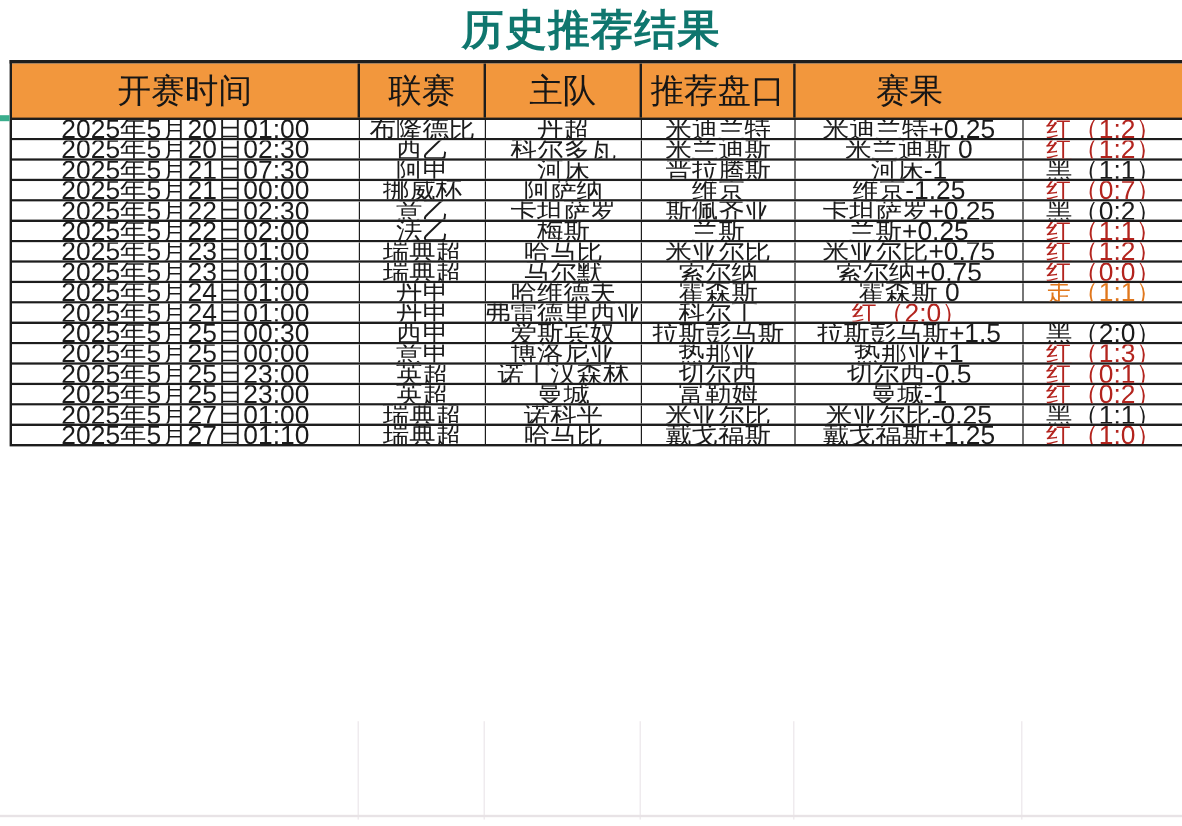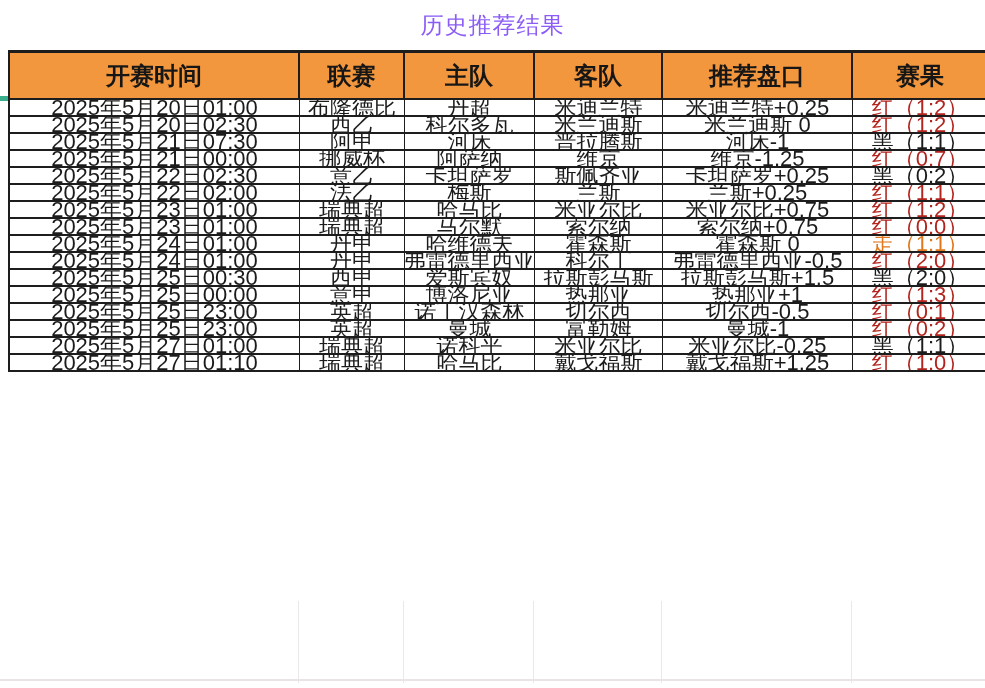--- a/index.html
+++ b/index.html
@@ -8,39 +8,39 @@
     background: #ffffff;
     font-family: "Liberation Sans", "DejaVu Sans", sans-serif;
     overflow: hidden;
     position: relative;
   }
   .page { position: relative; width: 985px; height: 688px; background: #fff; }
 
   .title {
     height: 50px;
     display: flex; align-items: center; justify-content: center;
-    font-size: 23px; font-weight: 400; color: #8b5cf6;
+    font-size: 35px; font-weight: 700; color: #0f766e;
     letter-spacing: 1px;
   }
 
   .sheet-table {
     position: absolute; left: 8px; top: 50px; width: 977px;
     border-top: 3px solid var(--border-c);
     border-left: 2px solid var(--border-c);
   }
   .header-row {
     display: grid;
     grid-template-columns: 290px 105px 130px 128px 190px 134px;
     height: 47px;
     background: var(--header-bg);
     border-bottom: 2px solid var(--border-c);
   }
   .hcell {
     display: flex; align-items: center; justify-content: center;
-    font-size: 24px; font-weight: 700; color: #161616;
+    font-size: 28px; font-weight: 400; color: #161616;
     border-right: 2px solid var(--border-c);
     overflow: hidden; white-space: nowrap;
   }
   .hcell:last-child { border-right: none; }
 
   .trow {
     display: grid;
     grid-template-columns: 290px 105px 130px 128px 190px 134px;
     height: 17px;
     background: #ffffff;
@@ -76,21 +76,20 @@
 
 <div class="page">
 
   <div class="title">历史推荐结果</div>
 
   <div class="sheet-table">
     <div class="header-row" id="header-row">
         <div class="hcell">开赛时间</div>
         <div class="hcell">联赛</div>
         <div class="hcell">主队</div>
-        <div class="hcell">客队</div>
         <div class="hcell">推荐盘口</div>
         <div class="hcell">赛果</div>
       </div>
     <div id="body-rows">
         <div class="trow">
           <div class="cell">2025年5月20日01:00</div>
           <div class="cell">布隆德比</div>
           <div class="cell">丹超</div>
           <div class="cell">米迪兰特</div>
           <div class="cell">米迪兰特+0.25</div>
@@ -158,21 +157,20 @@
           <div class="cell">哈维德夫</div>
           <div class="cell">霍森斯</div>
           <div class="cell">霍森斯 0</div>
           <div class="cell outcome-push">走（1:1）</div>
         </div>
         <div class="trow">
           <div class="cell">2025年5月24日01:00</div>
           <div class="cell">丹甲</div>
           <div class="cell">弗雷德里西亚</div>
           <div class="cell">科尔丁</div>
-          <div class="cell">弗雷德里西亚-0.5</div>
           <div class="cell outcome-red">红（2:0）</div>
         </div>
         <div class="trow">
           <div class="cell">2025年5月25日00:30</div>
           <div class="cell">西甲</div>
           <div class="cell">爱斯宾奴</div>
           <div class="cell">拉斯彭马斯</div>
           <div class="cell">拉斯彭马斯+1.5</div>
           <div class="cell outcome-black">黑（2:0）</div>
         </div>

